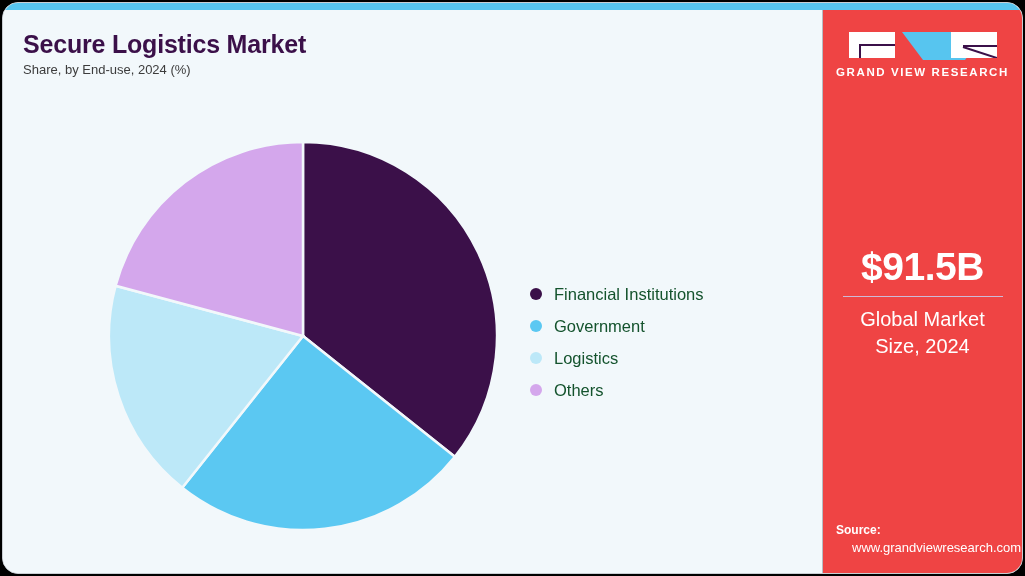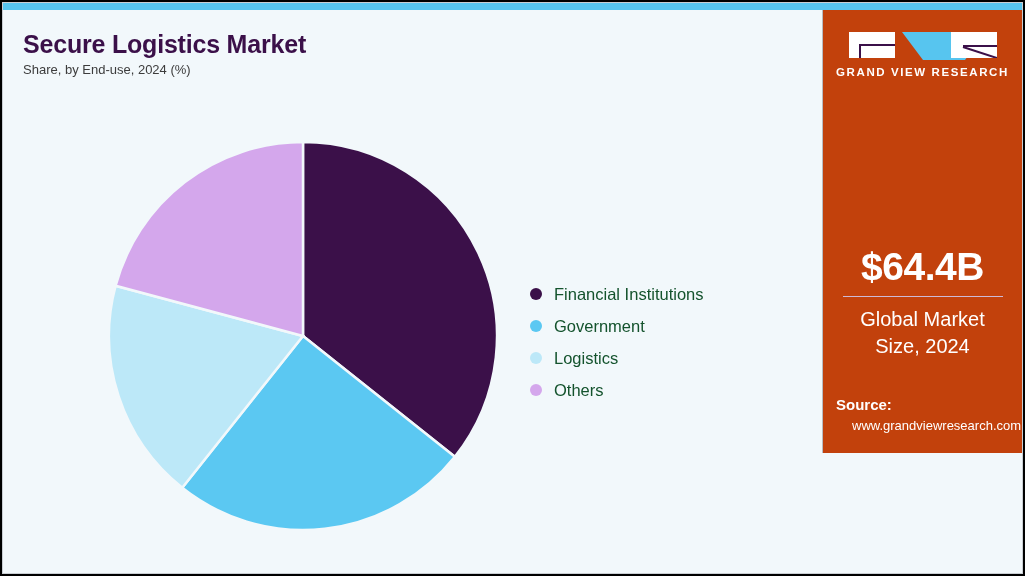--- a/index.html
+++ b/index.html
@@ -23,21 +23,21 @@
   }
 
   
   .card {
     position: absolute;
     left: 2px;
     top: 2px;
     width: 1021px;
     height: 572px;
     box-sizing: border-box;
-    border-radius: 0;
+    border-radius: 16px;
     overflow: hidden;
     background: #f2f8fb;
     border: 1px solid #c9ced3;
   }
 
   .top-accent {
     position: absolute;
     left: 0;
     top: 0;
     width: 100%;
@@ -108,22 +108,22 @@
     color: #14532d;
     white-space: nowrap;
   }
 
   
   .right-pane {
     position: absolute;
     right: 0;
     top: 7px;
     width: 200px;
-    height: 443px;
-    background: #c2410c;
+    height: 565px;
+    background: #ef4444;
     border-left: 1px solid #b9bcc2;
     box-sizing: border-box;
   }
 
   
   .logo {
     position: absolute;
     left: 0;
     right: 0;
     top: 22px;
@@ -236,21 +236,21 @@
 
   
   .source {
     position: absolute;
     left: 13px;
     bottom: 18px;
     right: 8px;
     color: #ffffff;
   }
   .source-heading {
-    font-size: 15px;
+    font-size: 12px;
     font-weight: bold;
     line-height: 1.5;
   }
   .source-url {
     font-size: 13px;
     line-height: 1.4;
     white-space: nowrap;
     margin-left: 16px;
   }
 </style>
@@ -303,21 +303,21 @@
       <div class="logo">
         <div class="logo-marks">
           <div class="mark mark-g"></div>
           <div class="mark mark-v"></div>
           <div class="mark mark-r"></div>
         </div>
         <div class="logo-text">GRAND VIEW RESEARCH</div>
       </div>
 
       <div class="stat">
-        <div class="stat-value">$64.4B</div>
+        <div class="stat-value">$91.5B</div>
         <div class="stat-rule"></div>
         <div class="stat-label">Global Market Size, 2024</div>
       </div>
 
       <div class="source">
         <div class="source-heading">Source:</div>
         <div class="source-url">www.grandviewresearch.com</div>
       </div>
     </div>
 

